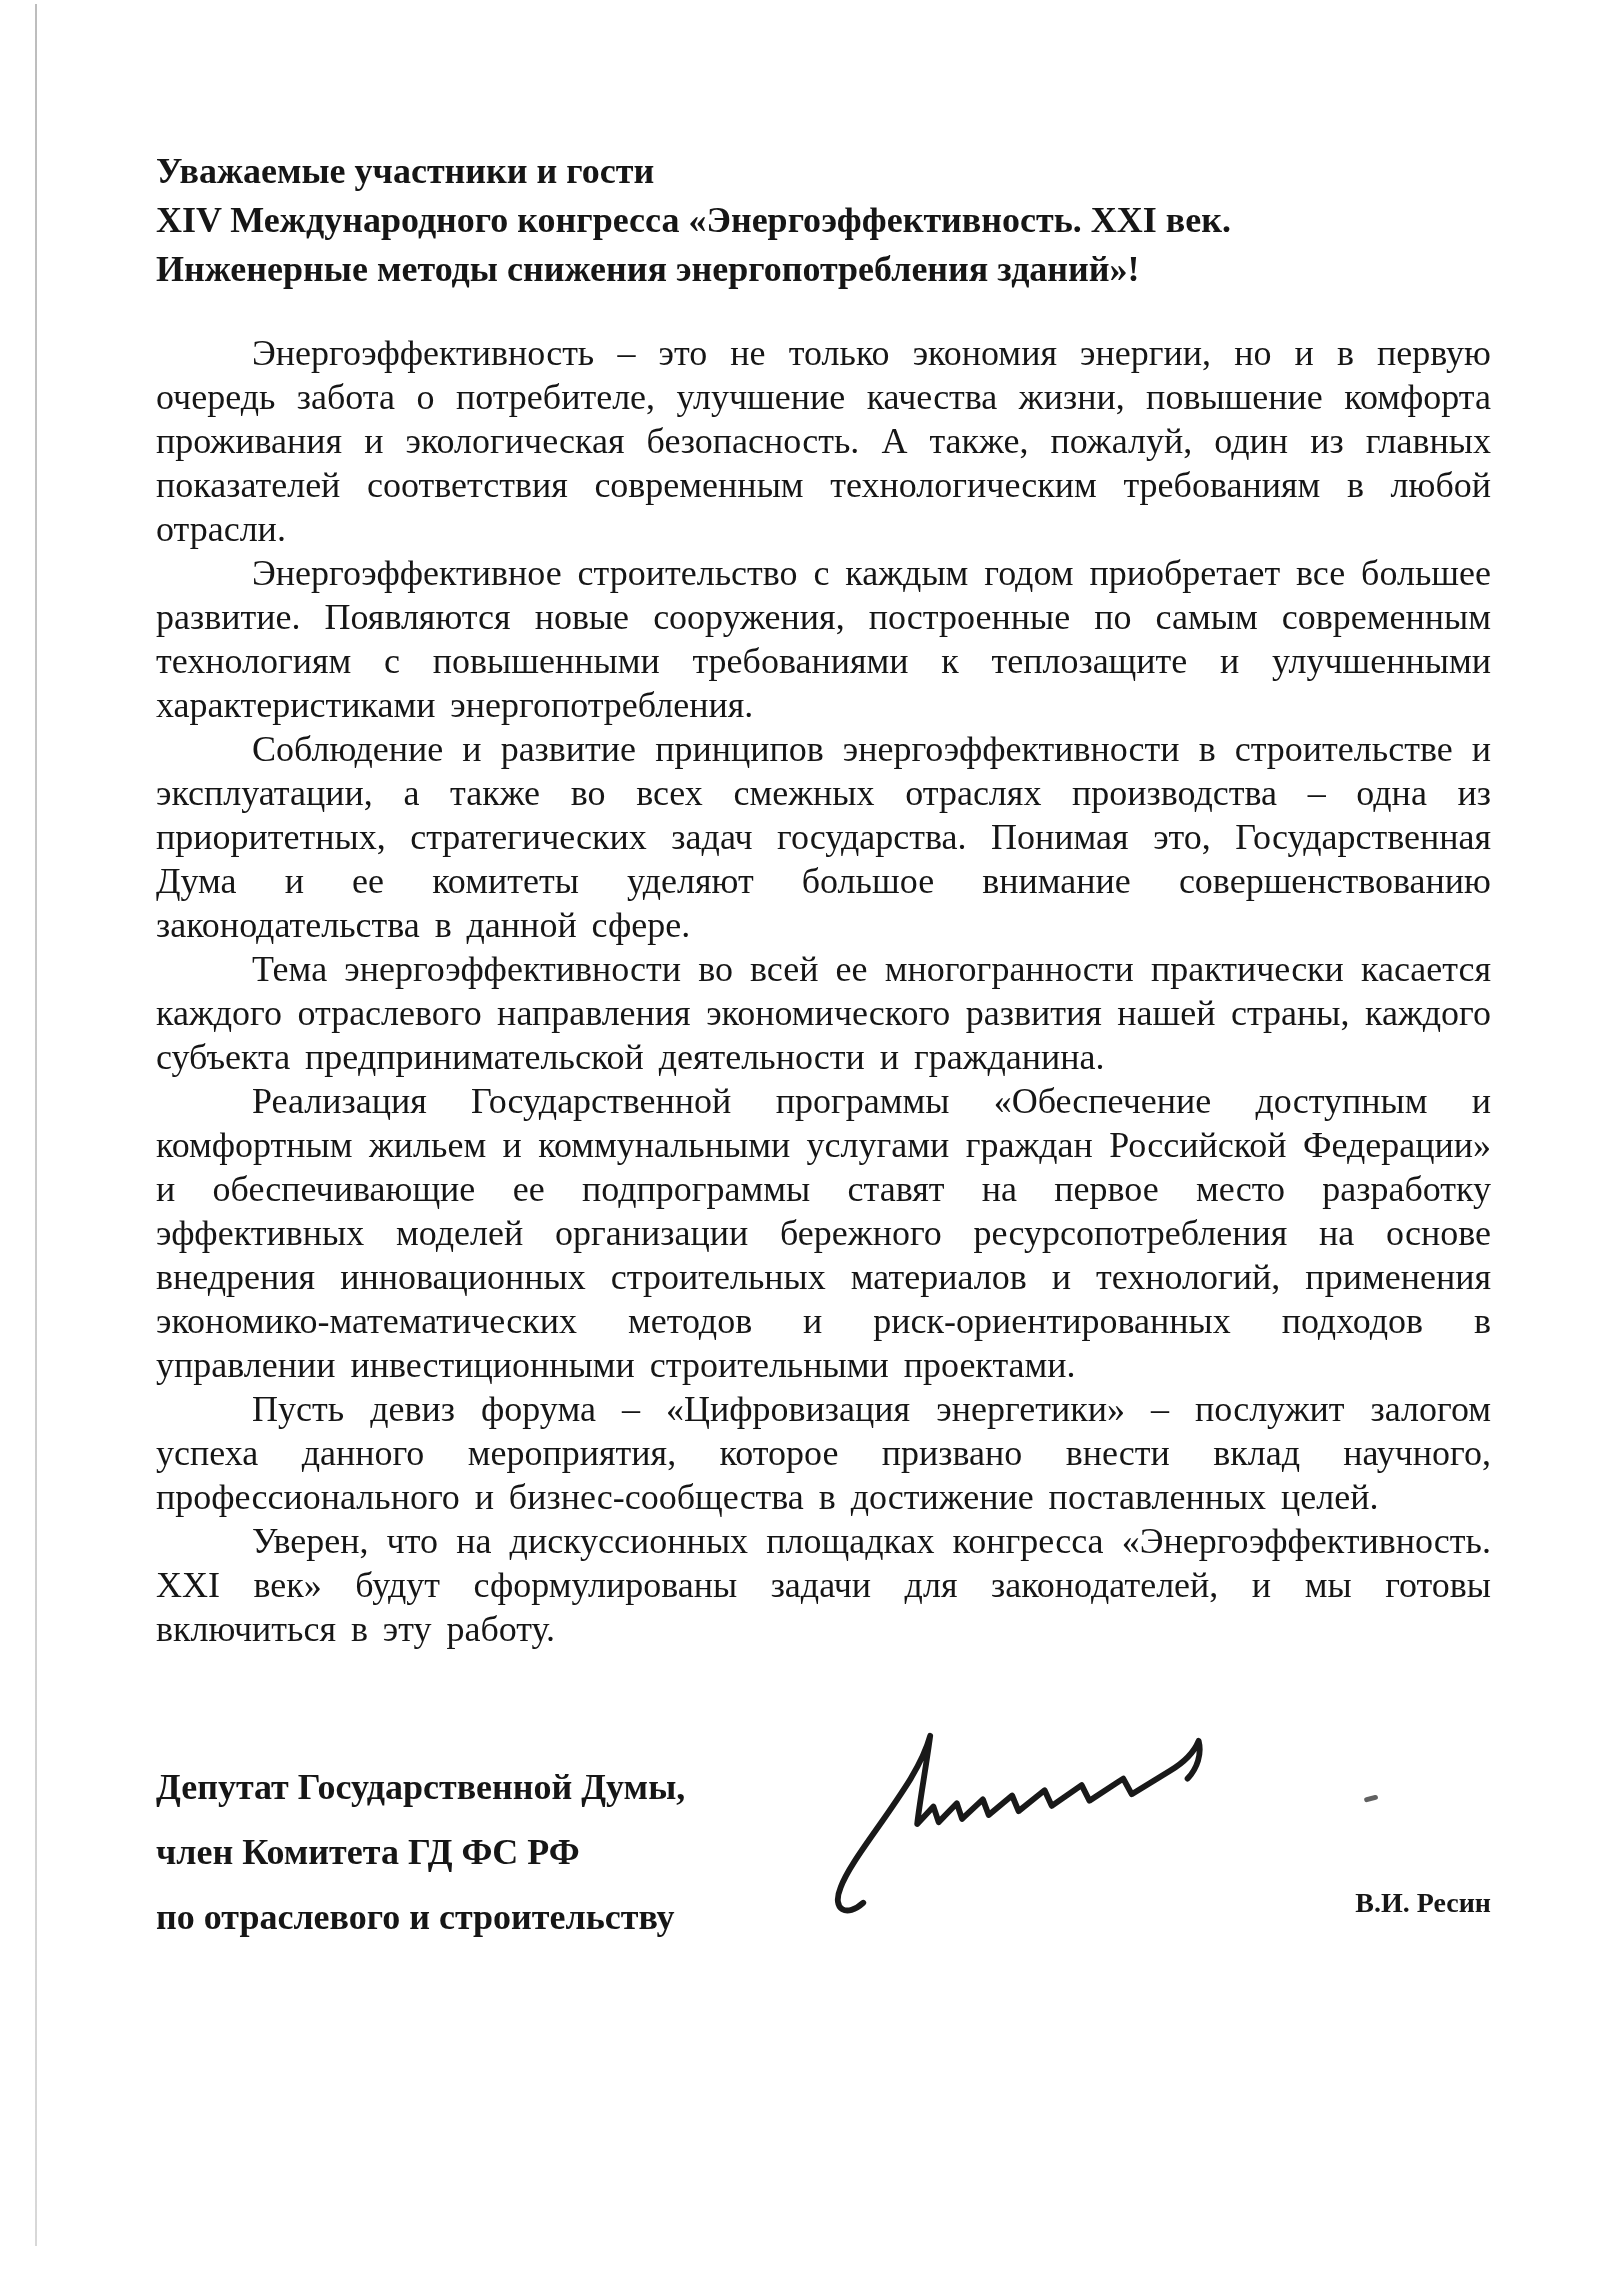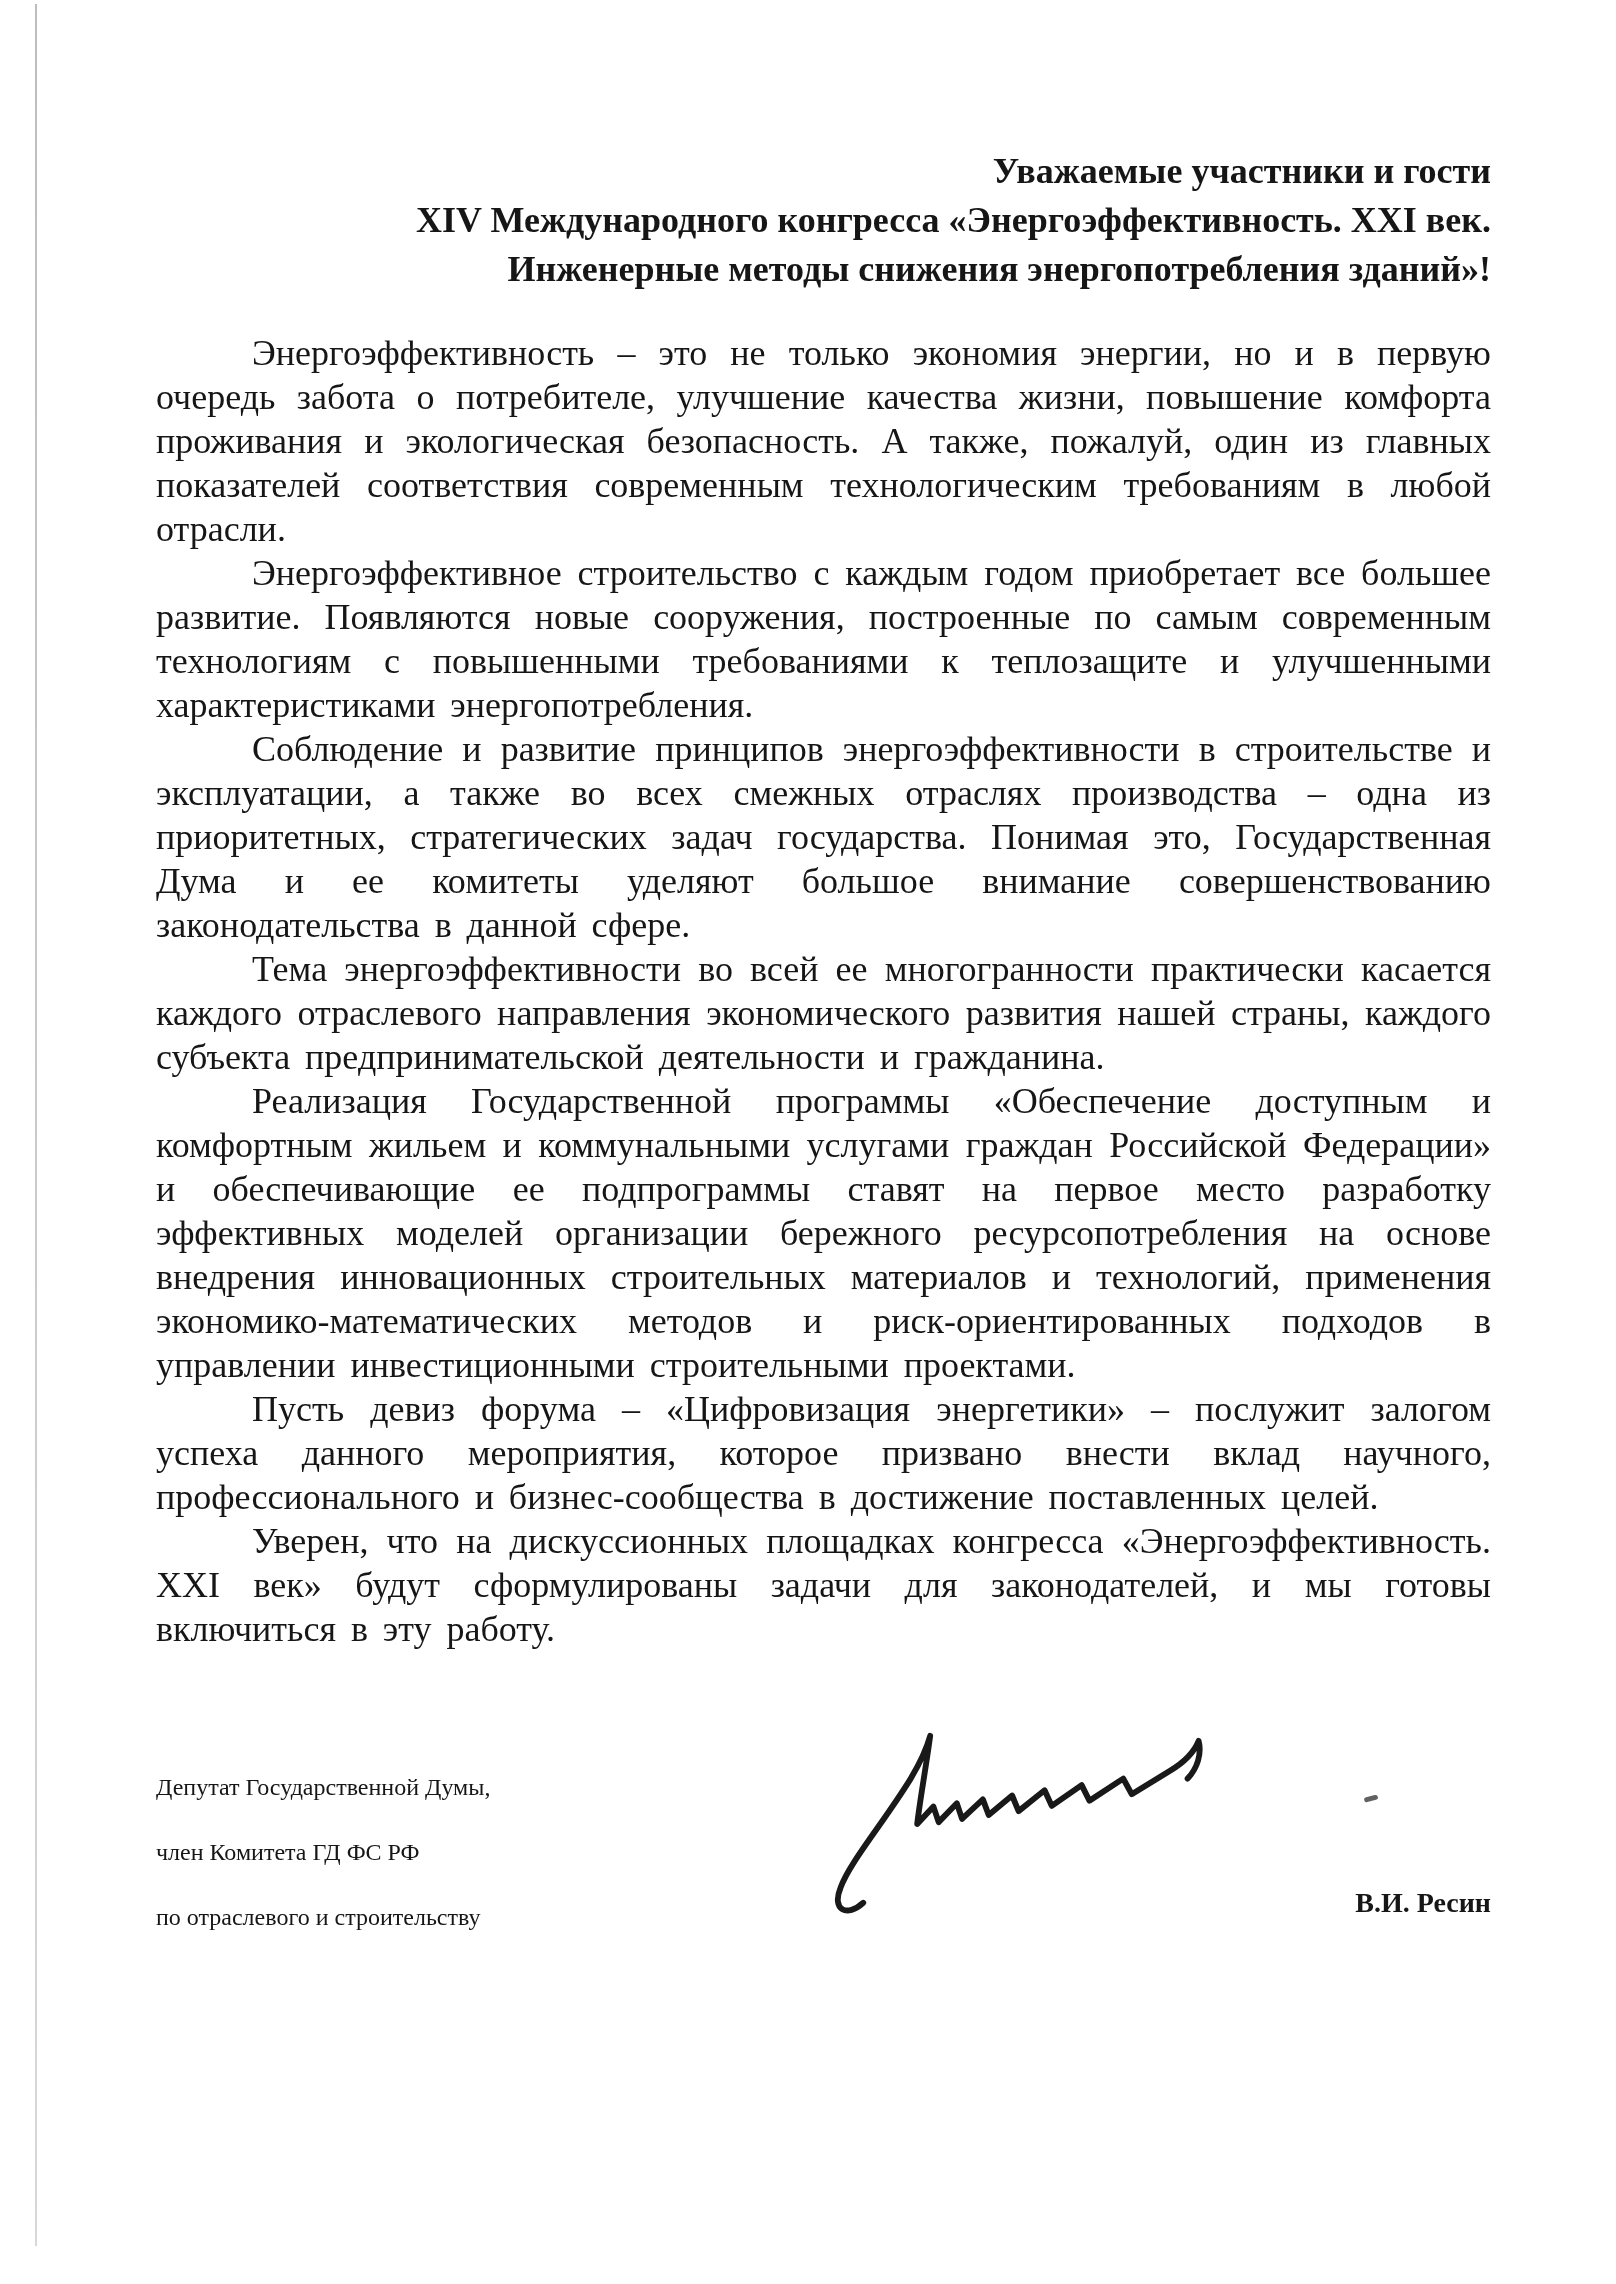--- a/index.html
+++ b/index.html
@@ -25,21 +25,21 @@
     height: 2242px;
     background: linear-gradient(to bottom, #bdbdbd 0%, #cccccc 60%, #d8d8d8 100%);
   }
   .content {
     position: absolute;
     left: 156px;
     top: 147px;
     width: 1335px;
   }
   .title {
-    text-align: right;
+    text-align: left;
     font-weight: bold;
     font-size: 36px;
     line-height: 49px;
   }
   .title div { white-space: nowrap; }
   .body-text {
     margin-top: 37px;
     font-size: 36px;
     line-height: 44px;
     text-align: justify;
@@ -47,22 +47,22 @@
   }
   .body-text p {
     margin: 0;
     padding: 0;
     text-indent: 96px;
   }
   .sig-position {
     position: absolute;
     left: 156px;
     top: 1755px;
-    font-weight: normal;
-    font-size: 24px;
+    font-weight: bold;
+    font-size: 36px;
     line-height: 65px;
     white-space: nowrap;
   }
   .sig-name {
     position: absolute;
     right: 126px;
     top: 1887px;
     font-weight: bold;
     font-size: 28px;
     white-space: nowrap;

